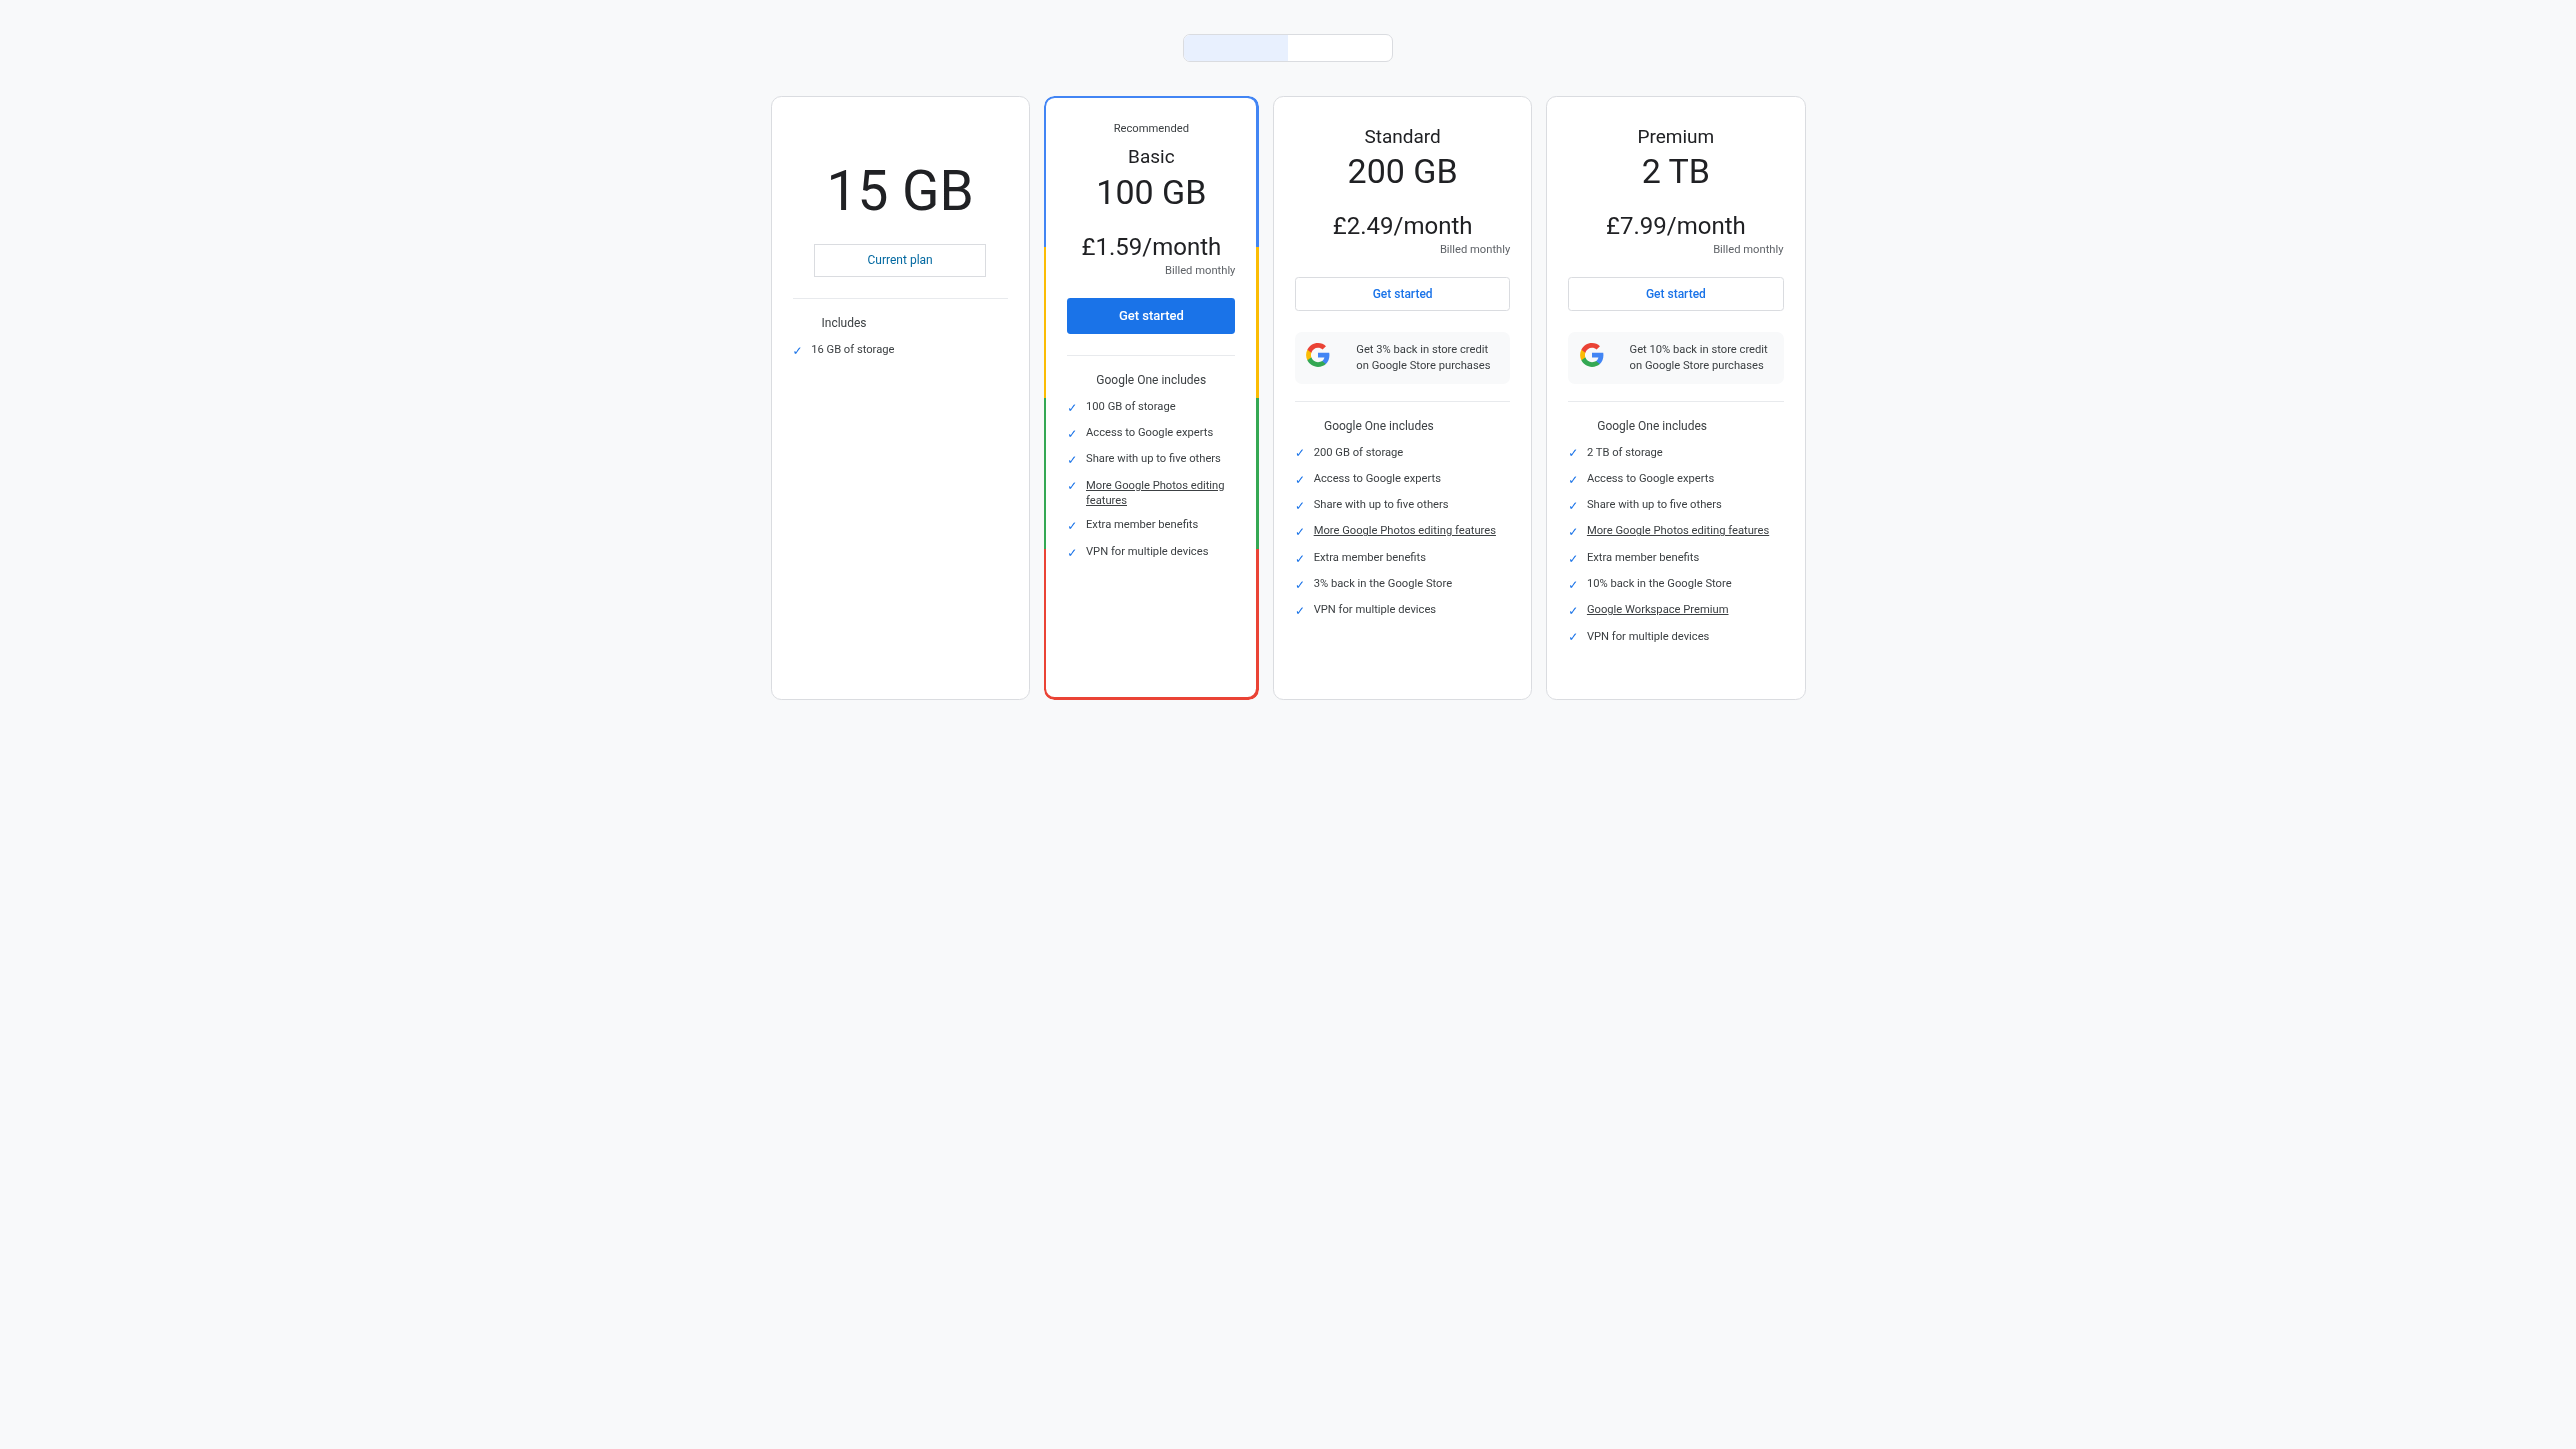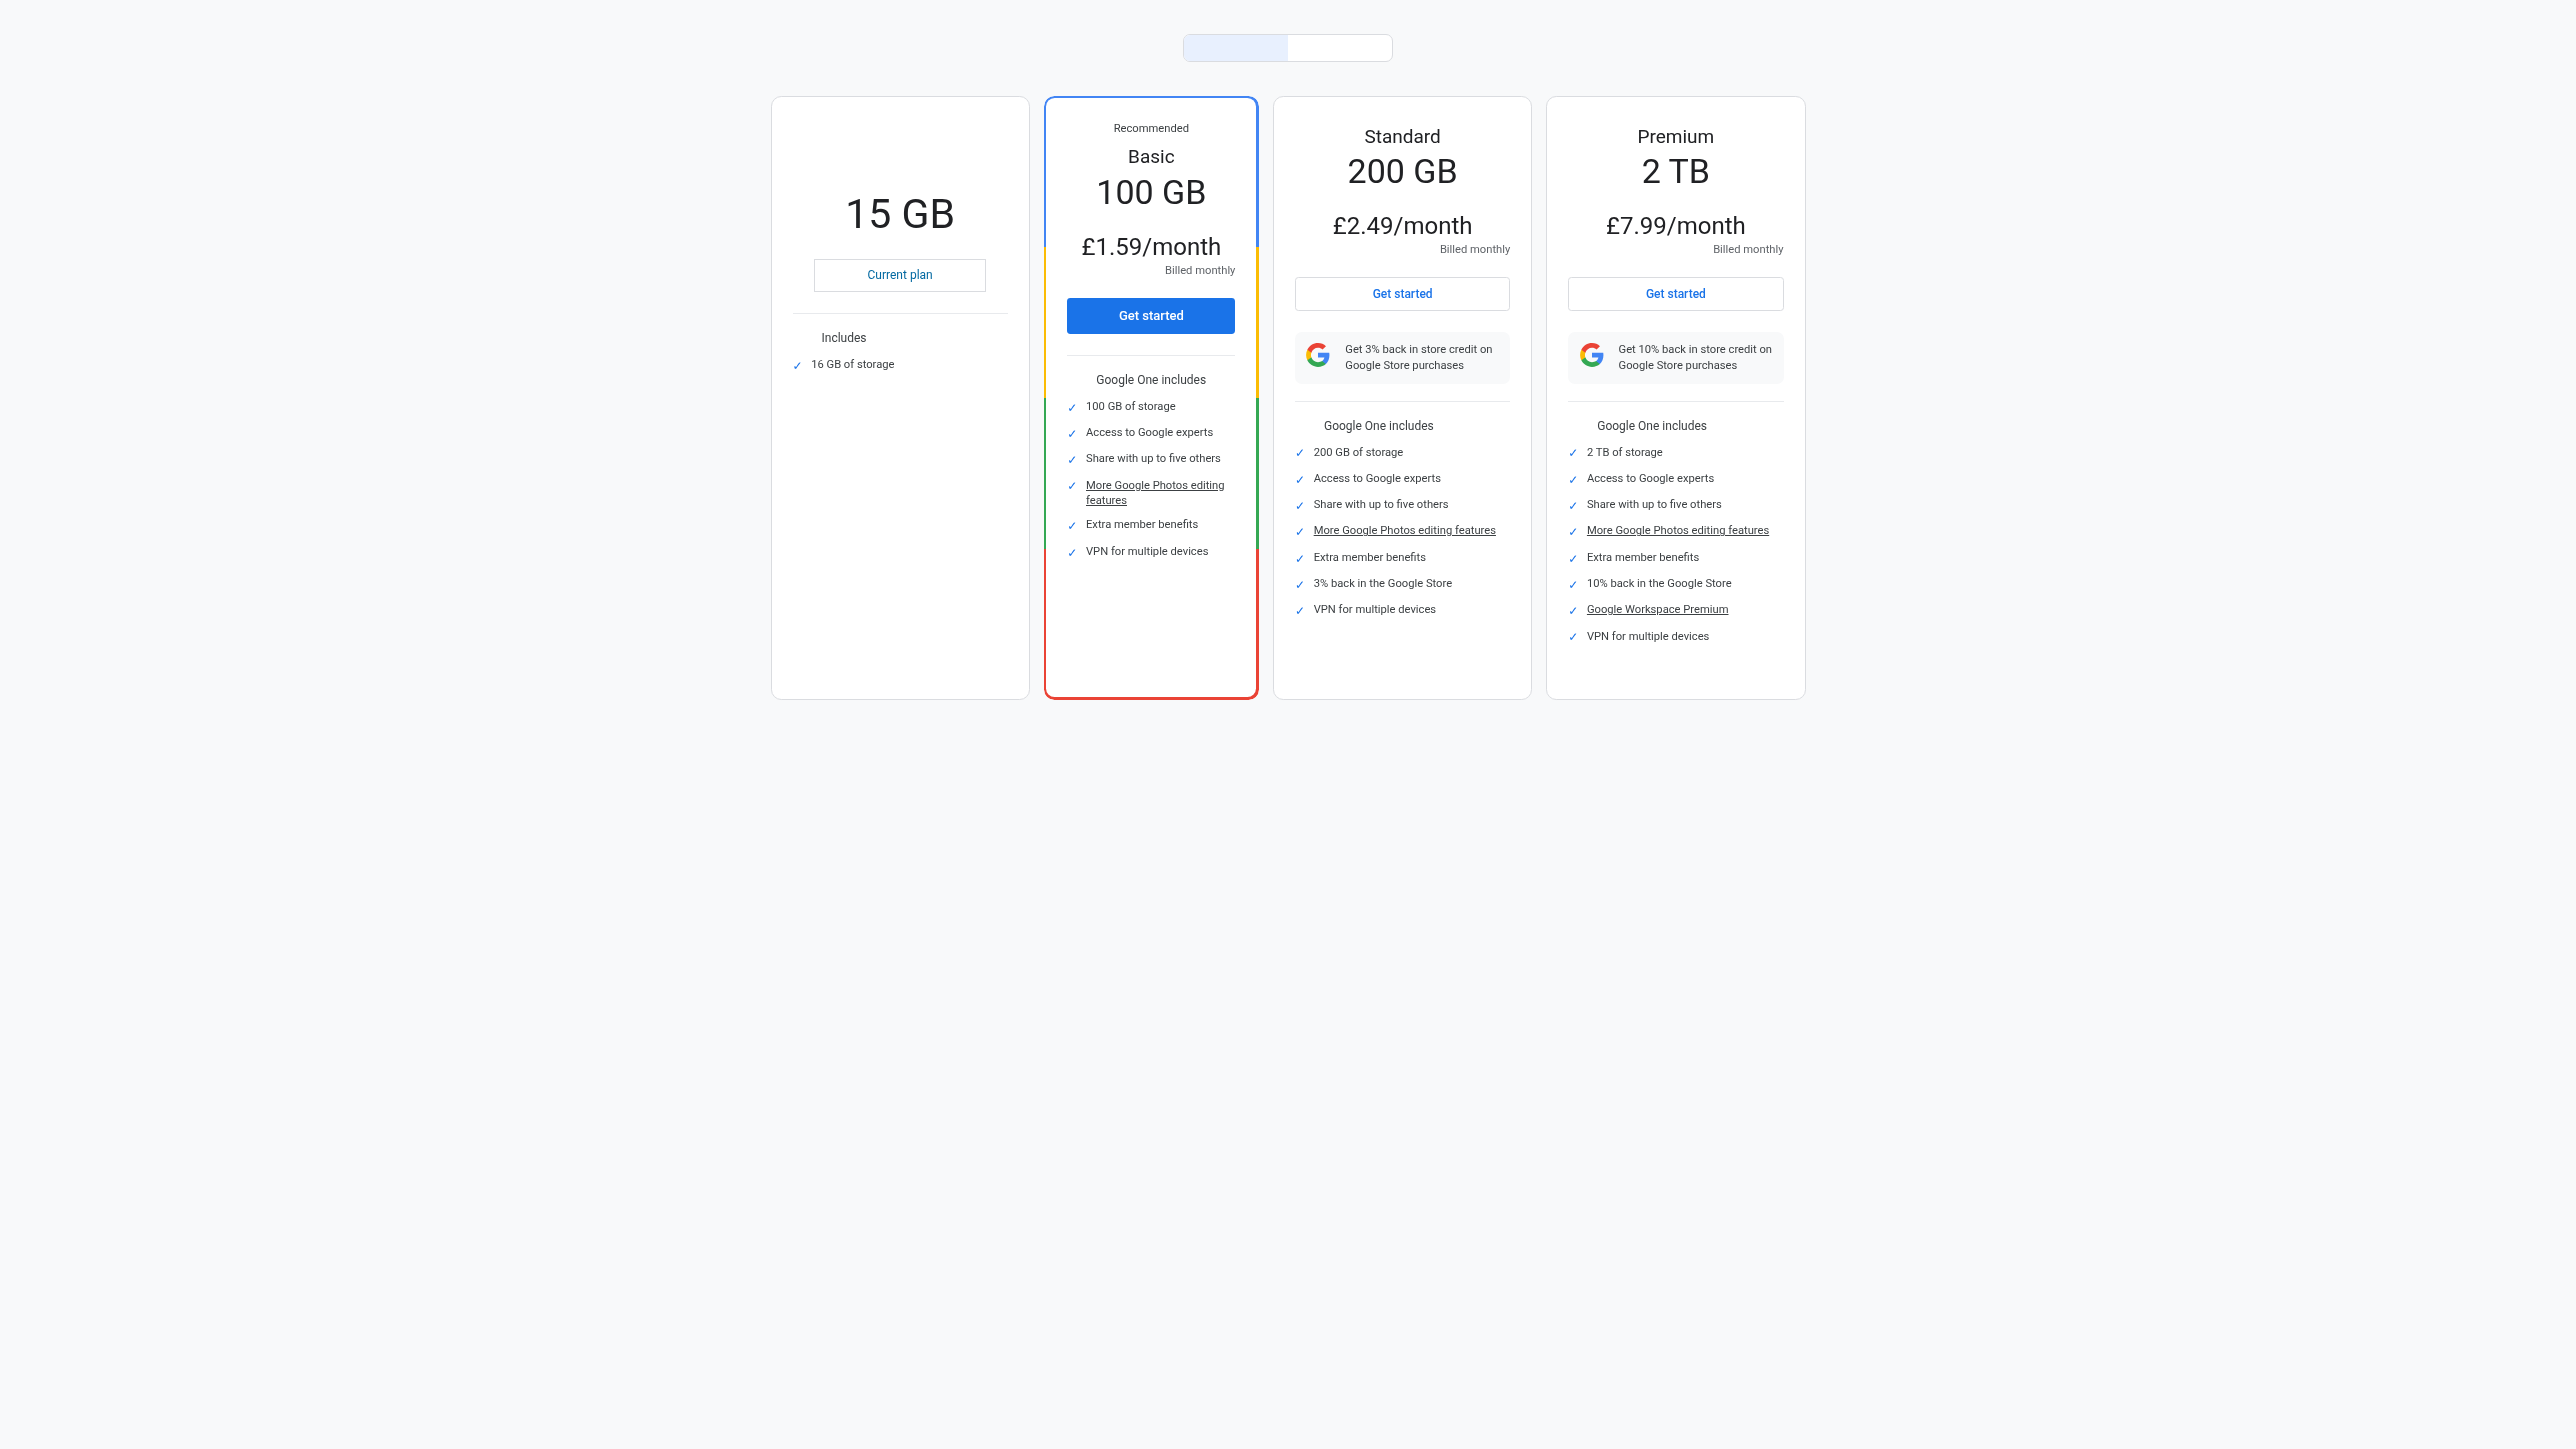--- a/index.html
+++ b/index.html
@@ -105,22 +105,22 @@
 
     .plan-storage {
       text-align: center;
       font-size: 34px;
       font-weight: 400;
       color: #202124;
       margin-bottom: 21px;
     }
 
     .plan-storage.free {
-      font-size: 41px;
-      margin-top: 31px;
+      font-size: 55px;
+      margin-top: 0;
     }
 
     .plan-price {
       text-align: center;
       font-size: 24px;
       font-weight: 400;
       color: #202124;
       margin-bottom: 3.4px;
     }
 
@@ -177,21 +177,21 @@
 
     .divider {
       border: none;
       border-top: 0.9px solid #e8eaed;
       margin: 7px 0 17px;
     }
 
     .google-store-badge {
       display: flex;
       align-items: flex-start;
-      gap: 14px;
+      gap: 25px;
       background: #f8f9fa;
       border-radius: 7px;
       padding: 10.3px;
       margin-bottom: 17px;
       font-size: 11.2px;
       color: #3c4043;
       line-height: 1.4;
     }
 
     .google-logo {

